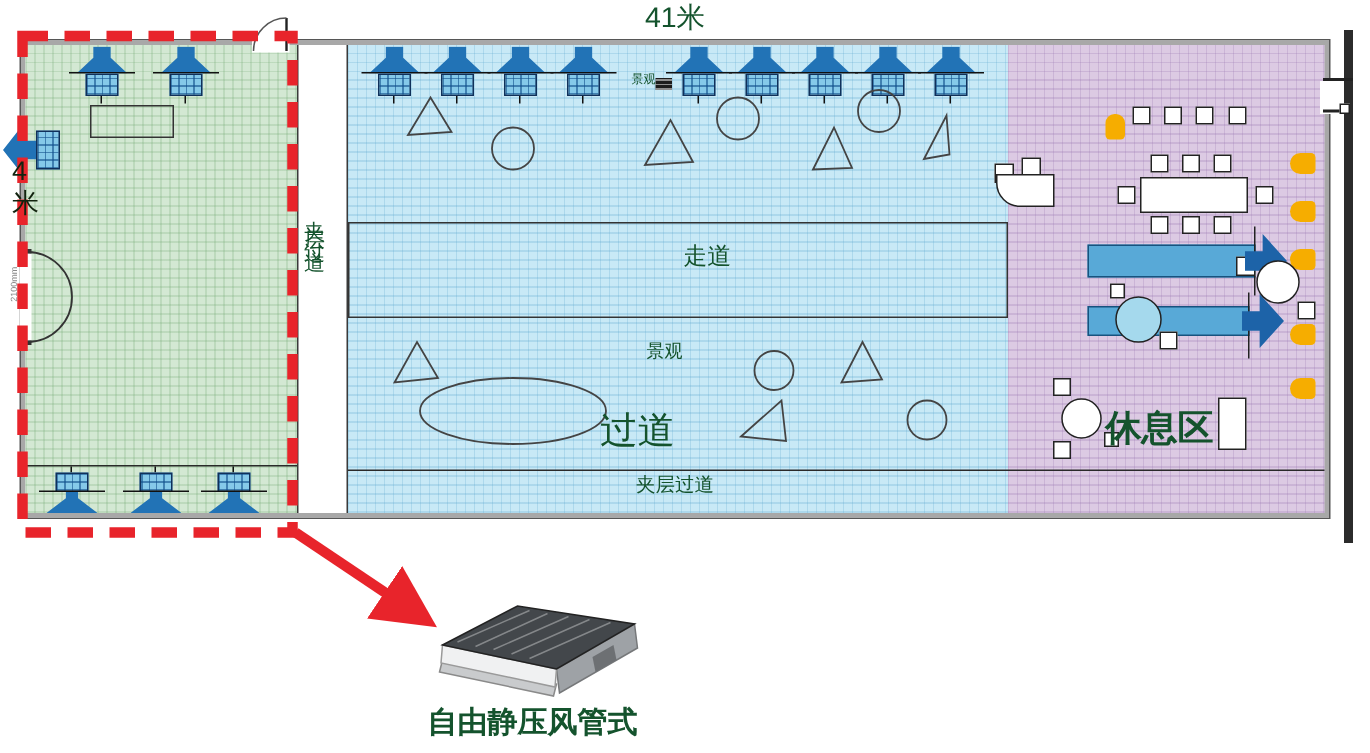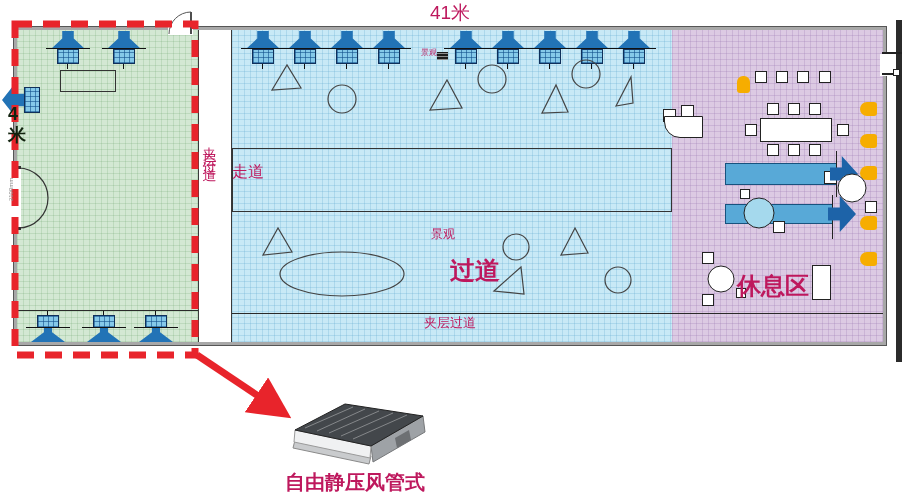--- a/index.html
+++ b/index.html
@@ -1,19 +1,19 @@
 <!DOCTYPE html>
 <html><head>
 <meta charset="utf-8">
 <style>
   html,body{margin:0;padding:0;background:#fff;font-family:"Liberation Sans","DejaVu Sans",sans-serif;}
   #stage{position:relative;width:913px;height:502px;background:#fff;overflow:hidden;}
   #stage *{box-sizing:border-box;}
   .abs{position:absolute;}
-  .txt{position:absolute;color:#be185d;line-height:1.15;}
+  .txt{position:absolute;color:#14532d;line-height:1.15;}
   
   .plan{position:absolute;left:14px;top:27px;width:872px;height:318px;border:3px solid #a8a8a8;
         box-shadow:0 0 0 1px #565656, inset 0 0 0 1px #565656;background:#fff;}
   
   .zone{position:absolute;top:30px;height:312px;}
   .zgreen{background-color:#d3e8d3;background-image:
       repeating-linear-gradient(0deg,rgba(110,165,110,.22) 0 1px,transparent 1px 6px),
       repeating-linear-gradient(90deg,rgba(110,165,110,.22) 0 1px,transparent 1px 6px);}
   .zblue{background-color:#c8e9f6;background-image:
       repeating-linear-gradient(0deg,rgba(90,165,205,.25) 0 1px,transparent 1px 6px),
@@ -264,24 +264,24 @@
     <g transform="translate(283,400)">
       <polygon points="10,48 86,64 88,56 12,40" fill="#c9cbcd" stroke="#8a8a8a" stroke-width="1"></polygon>
       <polygon points="88,46 140,16 142,32 90,62" fill="#9ea2a6" stroke="#76787a" stroke-width="1"></polygon>
       <polygon points="12,30 88,46 87,58 11,42" fill="#f0f1f2" stroke="#9a9a9a" stroke-width="1"></polygon>
       <polygon points="12,30 62,4 140,16 88,46" fill="#43474b" stroke="#222" stroke-width="1"></polygon>
       <path d="M22,28 L70,7 M34,31 L82,9 M46,33 L96,11 M58,36 L110,13 M70,39 L124,15" stroke="rgba(255,255,255,.35)" stroke-width="1" fill="none"></path>
       <polygon points="112,38 126,30 128,40 114,48" fill="#6d7073"></polygon>
     </g>
   </svg>
 
-  <div class="txt" style="left:8px;top:104px;width:24px;font-size:18px;font-weight:700;word-break:break-all;color:#12230f;">4米</div>
+  <div class="txt" style="left:8px;top:104px;width:24px;font-size:18px;font-weight:400;word-break:break-all;color:#12230f;">4米</div>
   <div class="txt" style="left:-7px;top:186px;width:36px;font-size:6px;color:#8a8a8a;transform:rotate(-90deg);text-align:center;">2100mm</div>
   <div class="txt" style="left:202px;top:136px;font-size:14px;letter-spacing:7px;writing-mode:vertical-rl;text-orientation:upright;">夹层过道</div>
-  <div class="txt" style="left:232px;top:163px;width:479px;text-align:left;font-size:16px;">走道</div>
+  <div class="txt" style="left:232px;top:163px;width:479px;text-align:center;font-size:16px;">走道</div>
   <div class="txt" style="left:421px;top:48px;font-size:8px;">景观</div>
   <div class="txt" style="left:431px;top:228px;font-size:12px;">景观</div>
-  <div class="txt" style="left:400px;top:256px;width:100px;text-align:right;font-size:25px;font-weight:700;">过道</div>
+  <div class="txt" style="left:400px;top:273px;width:100px;text-align:left;font-size:25px;font-weight:400;">过道</div>
   <div class="txt" style="left:405px;top:316px;width:90px;text-align:center;font-size:13px;">夹层过道</div>
   <div class="txt" style="left:283px;top:471px;width:144px;text-align:center;font-size:20px;font-weight:700;">自由静压风管式</div>
   <div class="txt" style="left:737px;top:272px;font-size:24px;font-weight:600;">休息区</div>
 
 </div>
 
 </body></html>

